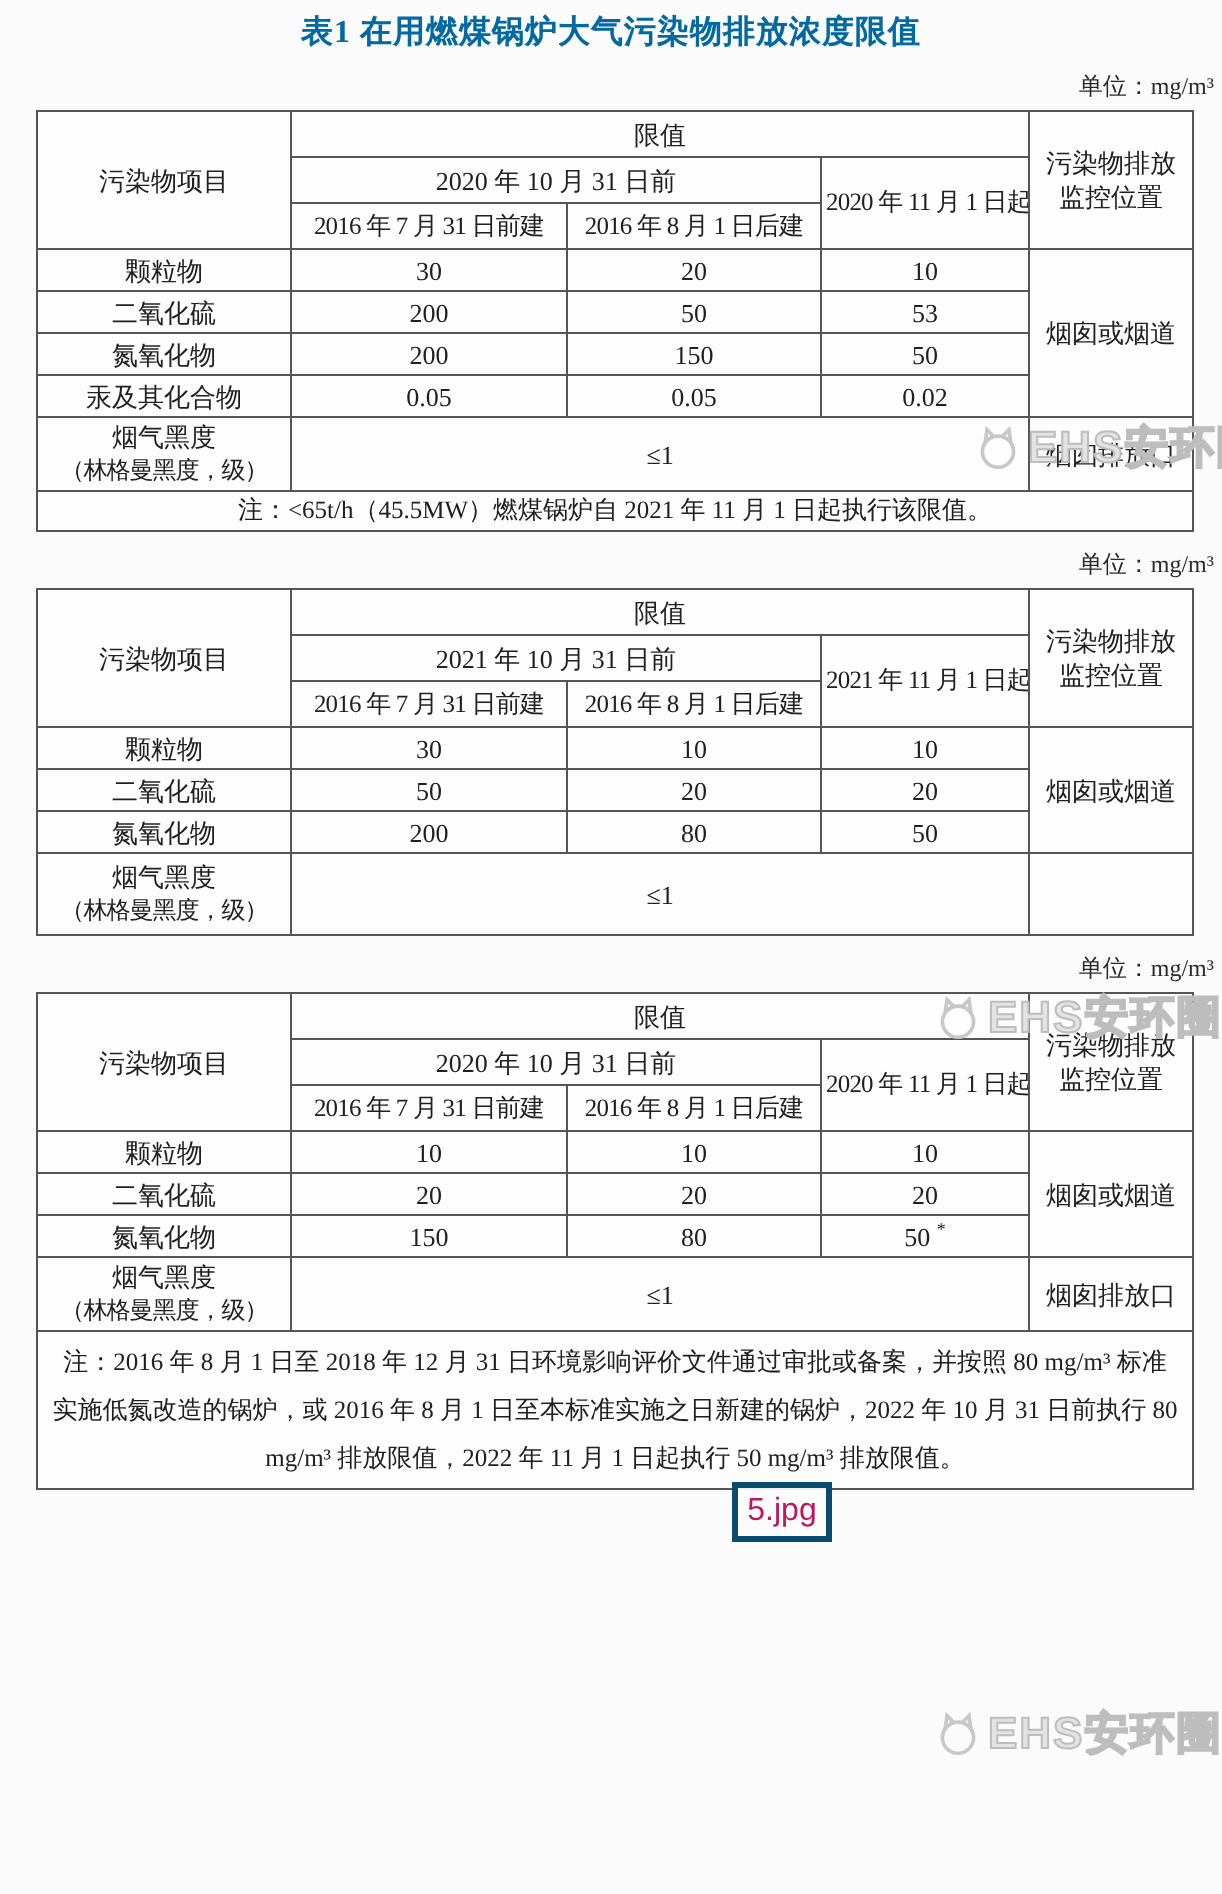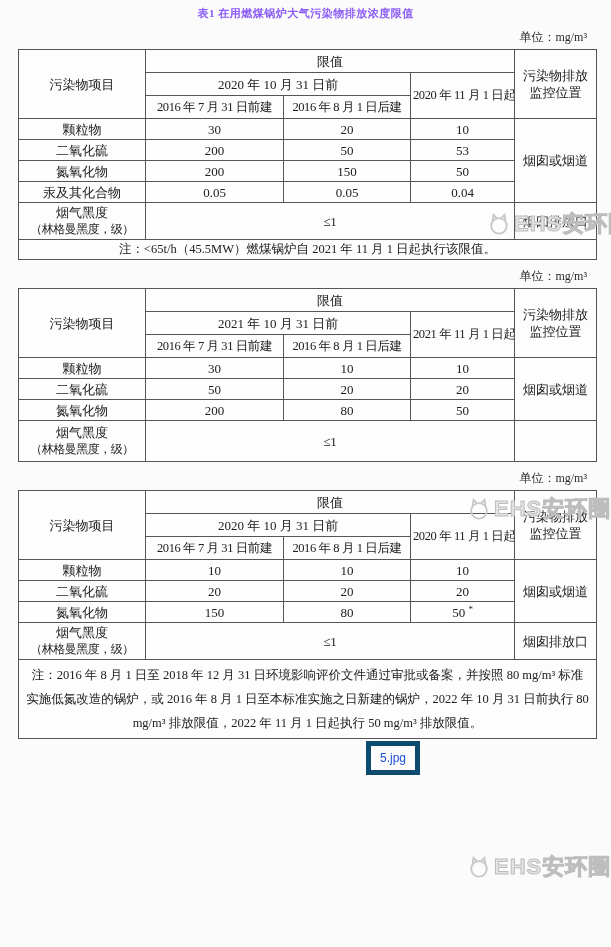--- a/index.html
+++ b/index.html
@@ -2,29 +2,29 @@
 <html><head>
 <meta charset="utf-8">
 <style>
   html,body{margin:0;padding:0;background:#f2f2f2;}
   .page{
     position:relative;width:611px;height:947px;margin:0 auto;
     background:#fbfbfb;overflow:hidden;
     font-family:"Liberation Serif","DejaVu Serif",serif;color:#262626;
   }
   .tbl-title{
-    text-align:center;font-size:11px;font-weight:bold;color:#8b5cf6;
+    text-align:center;font-size:16px;font-weight:bold;color:#0369a1;
     letter-spacing:0.5px;
   }
   .t1-title{padding-top:6px;}
   .t2-title{margin-top:24px;}
   .t3-title{margin-top:30px;}
   .unit-line{
     text-align:right;font-size:12px;color:#2a2a2a;
-    padding-right:24px;margin-top:8px;margin-bottom:3px;
+    padding-right:4px;margin-top:8px;margin-bottom:3px;
   }
   table.data-table{
     border-collapse:collapse;table-layout:fixed;
     margin-left:18px;width:578px;
     font-size:13px;color:#202020;background:#fdfdfd;
   }
   table.data-table td{
     border:1px solid #555;text-align:center;vertical-align:middle;
     padding:1px 2px;line-height:17px;overflow:hidden;
   }
@@ -49,22 +49,22 @@
     position:absolute;display:flex;align-items:center;gap:3px;
     pointer-events:none;z-index:5;
   }
   .wm-text{
     font-family:"Liberation Sans","DejaVu Sans",sans-serif;
     font-size:22px;font-weight:bold;color:#e3e3e3;
     -webkit-text-stroke:1px #bdbdbd;letter-spacing:1px;white-space:nowrap;
   }
   .img-placeholder{
     position:absolute;left:366px;top:741px;width:44px;height:24px;
-    background:rgba(252,252,252,0.92);border:5px solid #0c4a6e;
-    color:#1d4ed8;font-family:"Liberation Sans",sans-serif;font-size:12px;
+    background:rgba(252,252,252,0.92);border:3px solid #0c4a6e;
+    color:#be185d;font-family:"Liberation Sans",sans-serif;font-size:16px;
     display:flex;align-items:center;justify-content:center;z-index:4;
   }
 </style>
 </head>
 <body>
 
 <div class="page">
 
   <div class="tbl-title t1-title">表1  在用燃煤锅炉大气污染物排放浓度限值</div>
   <div class="unit-line">单位：mg/m³</div>
@@ -107,21 +107,21 @@
       <tr>
         <td class="data-cell">氮氧化物</td>
         <td class="data-cell">200</td>
         <td class="data-cell">150</td>
         <td class="data-cell">50</td>
       </tr>
       <tr>
         <td class="data-cell">汞及其化合物</td>
         <td class="data-cell">0.05</td>
         <td class="data-cell">0.05</td>
-        <td class="data-cell">0.04</td>
+        <td class="data-cell">0.02</td>
       </tr>
       <tr>
         <td class="blackness-name">
           <div>烟气黑度</div>
           <div class="blk-l2">（林格曼黑度，级）</div>
         </td>
         <td colspan="3">≤1</td>
         <td>烟囱排放口</td>
       </tr>
       <tr>

